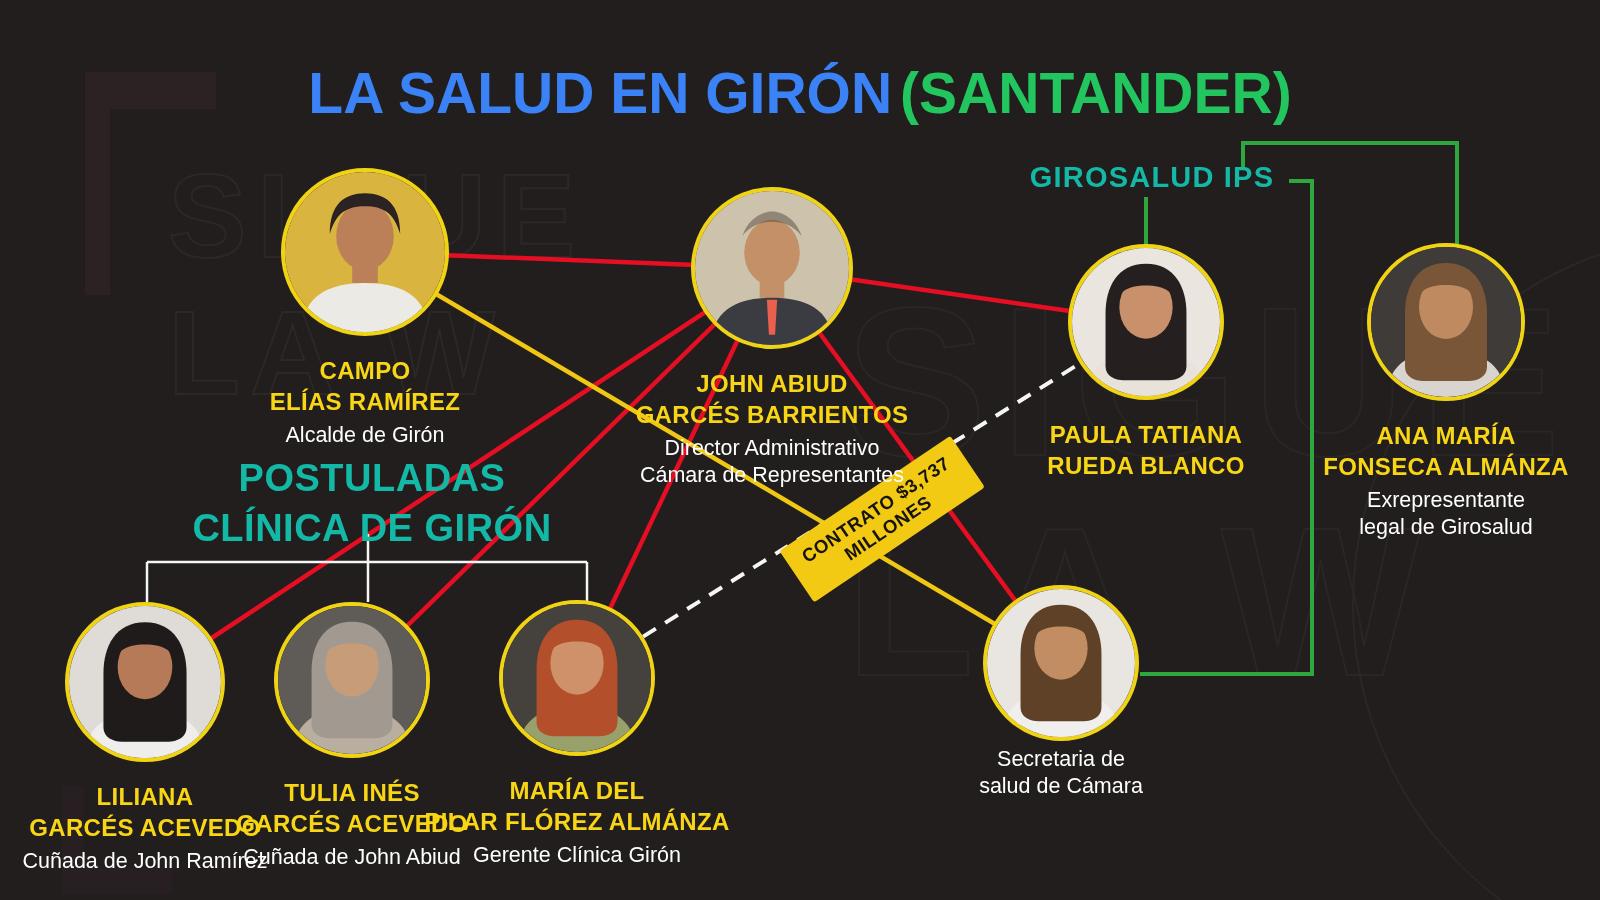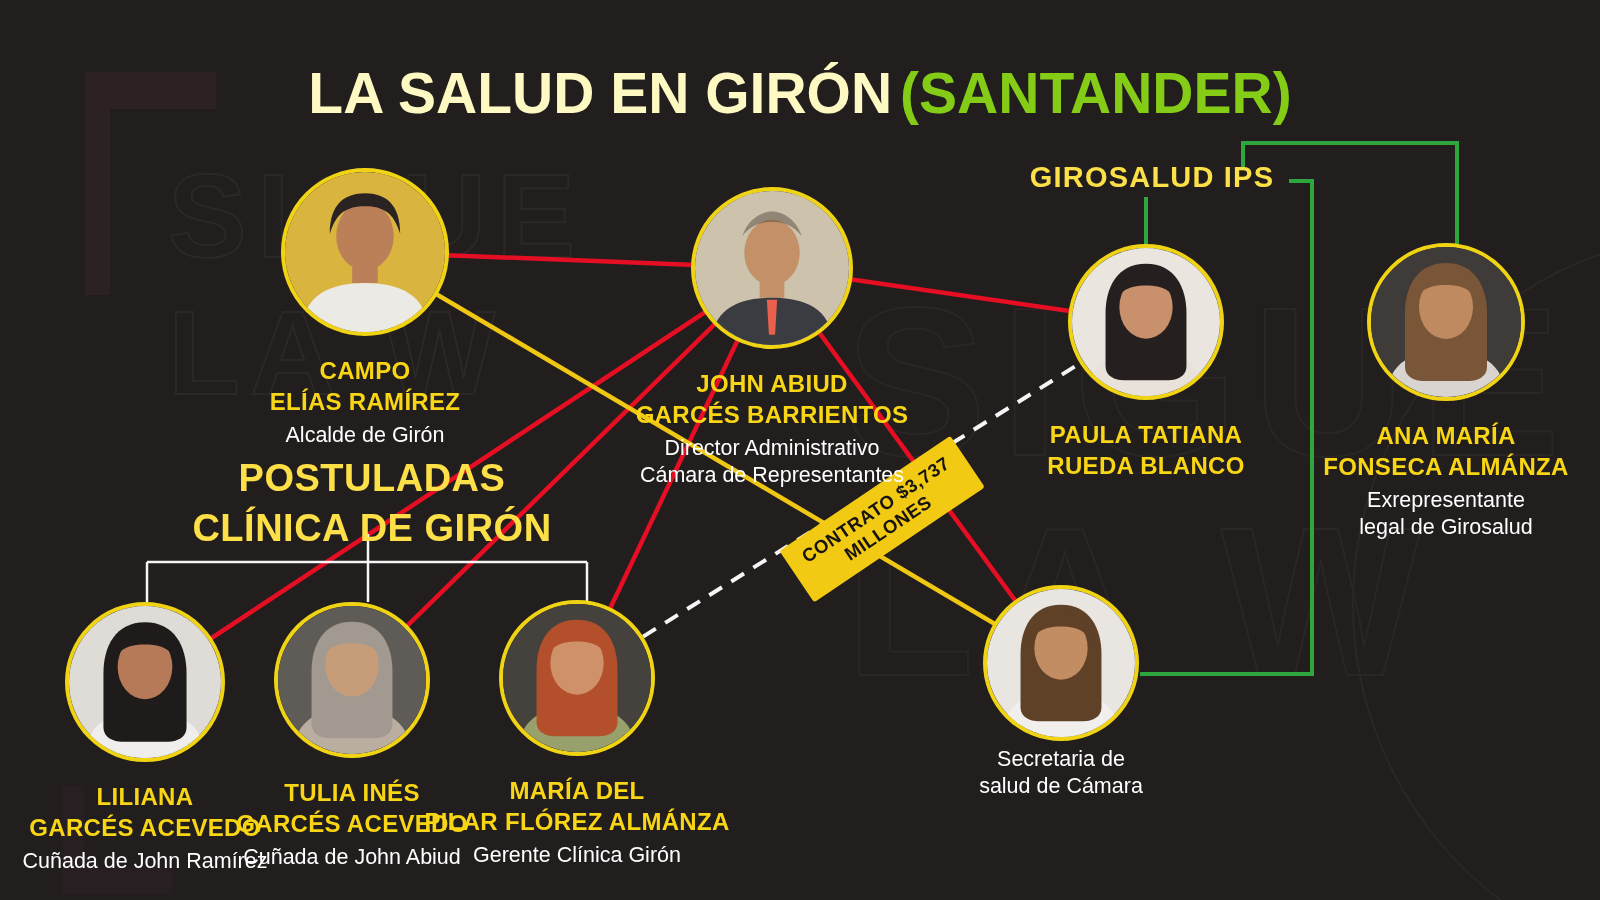--- a/index.html
+++ b/index.html
@@ -32,24 +32,24 @@
     background:#f2c913;color:#171410;text-align:center;
     padding:9px 16px;border-radius:3px;
     font-weight:900;font-size:18.5px;line-height:1.18;letter-spacing:.6px;
   }
   .badge span{display:block;}
   
   .title{
     position:absolute;z-index:4;left:50%;top:60px;transform:translateX(-50%);
     margin:0;white-space:nowrap;font-size:57px;font-weight:900;letter-spacing:0;
   }
-  .t-y{color:#fef9c3;}
-  .t-w{color:#84cc16;margin-left:8px;}
+  .t-y{color:#3b82f6;}
+  .t-w{color:#22c55e;margin-left:8px;}
   .grp{
-    position:absolute;z-index:4;color:#fde047;font-weight:800;text-align:center;
+    position:absolute;z-index:4;color:#14b8a6;font-weight:800;text-align:center;
     white-space:pre-line;transform:translateX(-50%);
   }
   .girosalud{left:1152px;top:161px;font-size:29px;letter-spacing:1.2px;}
   .postuladas{left:372px;top:453px;font-size:38px;line-height:1.32;letter-spacing:.5px;}
   
   .person{position:absolute;z-index:3;text-align:center;}
   .avatar{
     margin:0 auto;border:4px solid #f0d414;border-radius:50%;
     overflow:hidden;box-sizing:border-box;background:#333;
   }

